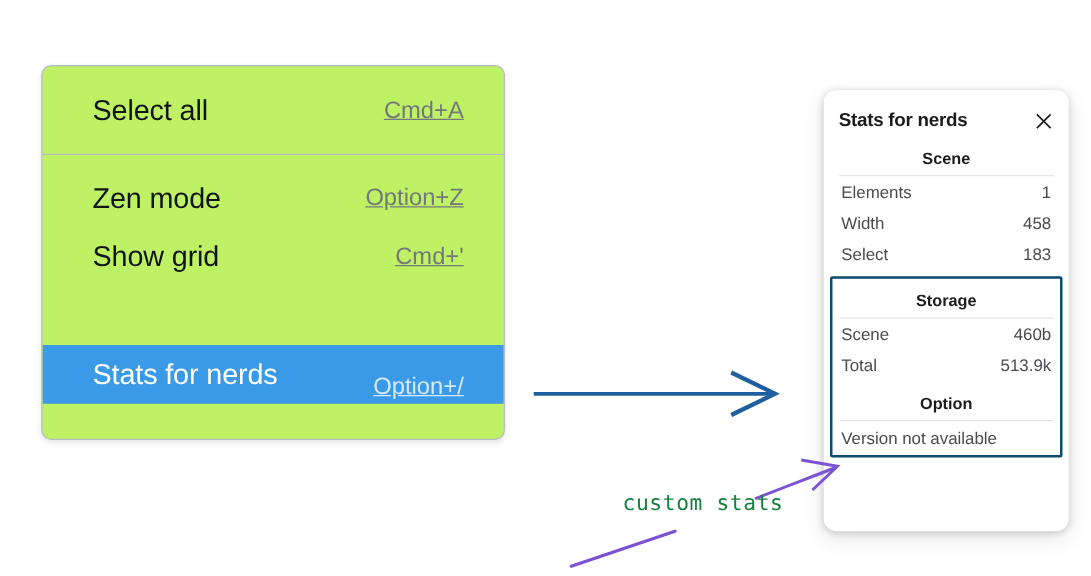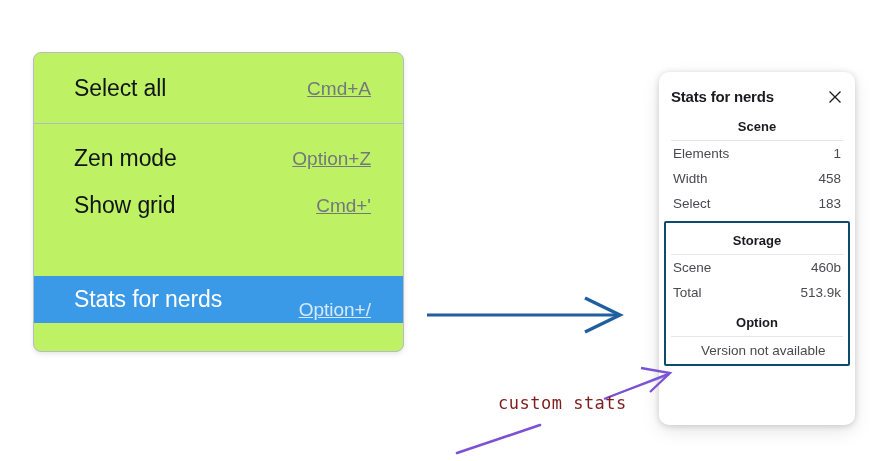--- a/index.html
+++ b/index.html
@@ -146,39 +146,38 @@
     border-radius: 2px;
     margin: 5px -7px 0 -7px;
     padding: 0 5px 6px 5px;
     box-sizing: border-box;
   }
   .version-line {
     font-size: 13.5px;
     color: #4a4a4f;
     padding: 6px 2px 0 2px;
     white-space: nowrap;
-    margin-left: 28px;
   }
 
   
   #annotation-layer {
     position: absolute;
     left: 0;
     top: 0;
     width: 873px;
     height: 461px;
     pointer-events: none;
   }
   #handwritten-note {
     position: absolute;
     left: 498px;
     top: 393px;
     font-family: "DejaVu Sans Mono", monospace;
     font-size: 17px;
-    color: #7f1d1d;
+    color: #15803d;
     white-space: nowrap;
     letter-spacing: 0.5px;
   }
 </style>
 </head>
 <body>
 
 <div id="context-menu">
 
   <div class="menu-group group-top">

